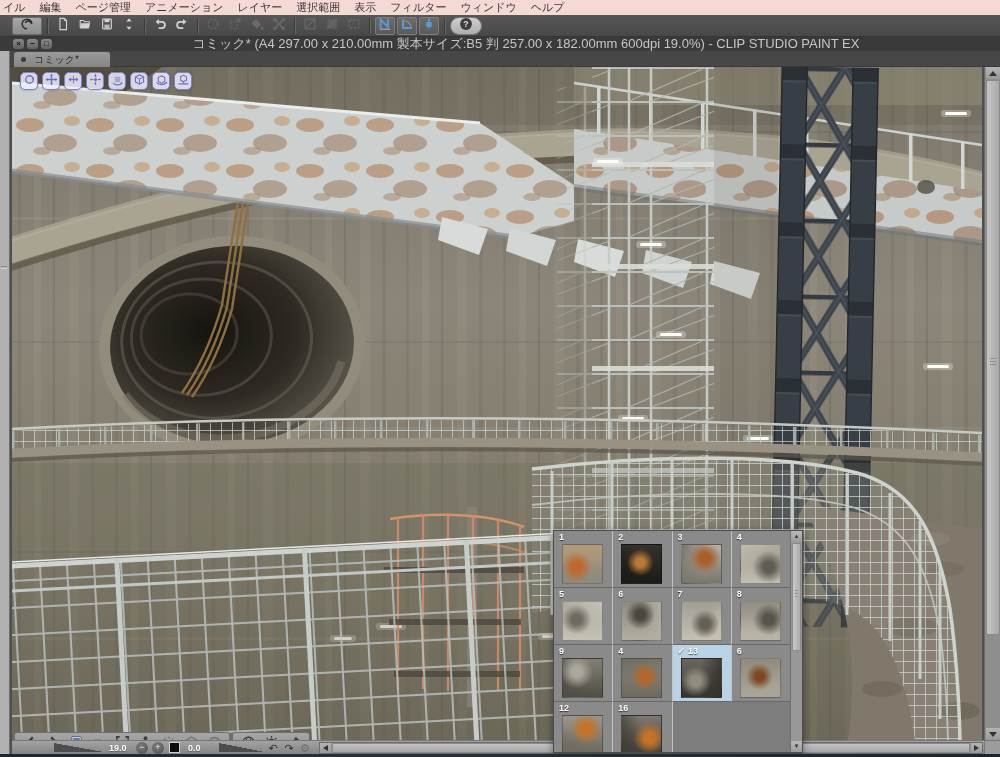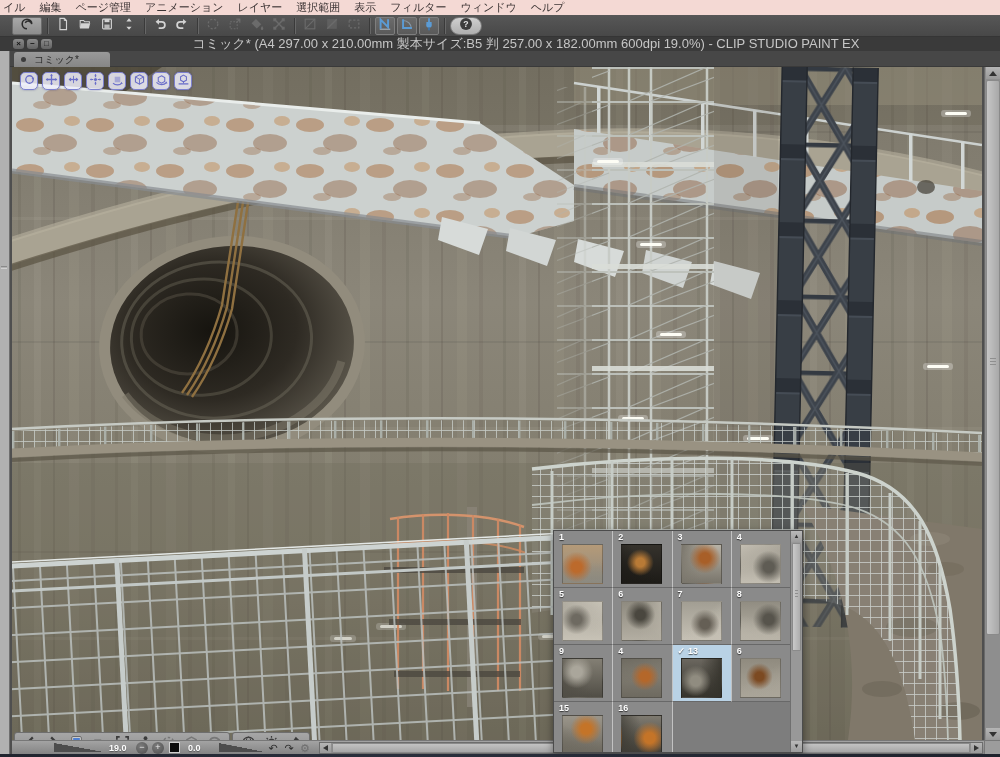--- a/index.html
+++ b/index.html
@@ -762,21 +762,21 @@
           <div class="pthumb" style="background: radial-gradient(circle at 35% 58%, rgb(144, 140, 128) 0px, rgb(144, 140, 128) 15%, transparent 46%), linear-gradient(276deg, rgb(53, 51, 44) 0%, transparent 55%), linear-gradient(rgb(107, 103, 95) 0%, rgb(53, 51, 44) 100%);"></div>
         </div>
         <div class="pcell">
           <div class="pnum">
             <span>6</span>
           </div>
           <div class="pthumb" style="background: radial-gradient(circle at 47% 46%, rgb(124, 74, 34) 0px, rgb(124, 74, 34) 15%, transparent 46%), linear-gradient(329deg, rgb(170, 165, 153) 0%, transparent 55%), linear-gradient(rgb(144, 139, 127) 0%, rgb(170, 165, 153) 100%);"></div>
         </div>
         <div class="pcell">
           <div class="pnum">
-            <span>15</span>
+            <span>12</span>
           </div>
           <div class="pthumb" style="background: radial-gradient(circle at 59% 34%, rgb(196, 116, 40) 0px, rgb(196, 116, 40) 15%, transparent 46%), linear-gradient(22deg, rgb(110, 106, 96) 0%, transparent 55%), linear-gradient(rgb(154, 149, 138) 0%, rgb(110, 106, 96) 100%);"></div>
         </div>
         <div class="pcell">
           <div class="pnum">
             <span>16</span>
           </div>
           <div class="pthumb" style="background: radial-gradient(circle at 71% 58%, rgb(196, 116, 40) 0px, rgb(196, 116, 40) 15%, transparent 46%), linear-gradient(75deg, rgb(63, 61, 54) 0%, transparent 55%), linear-gradient(rgb(126, 122, 112) 0%, rgb(63, 61, 54) 100%);"></div>
         </div>
       </div>

